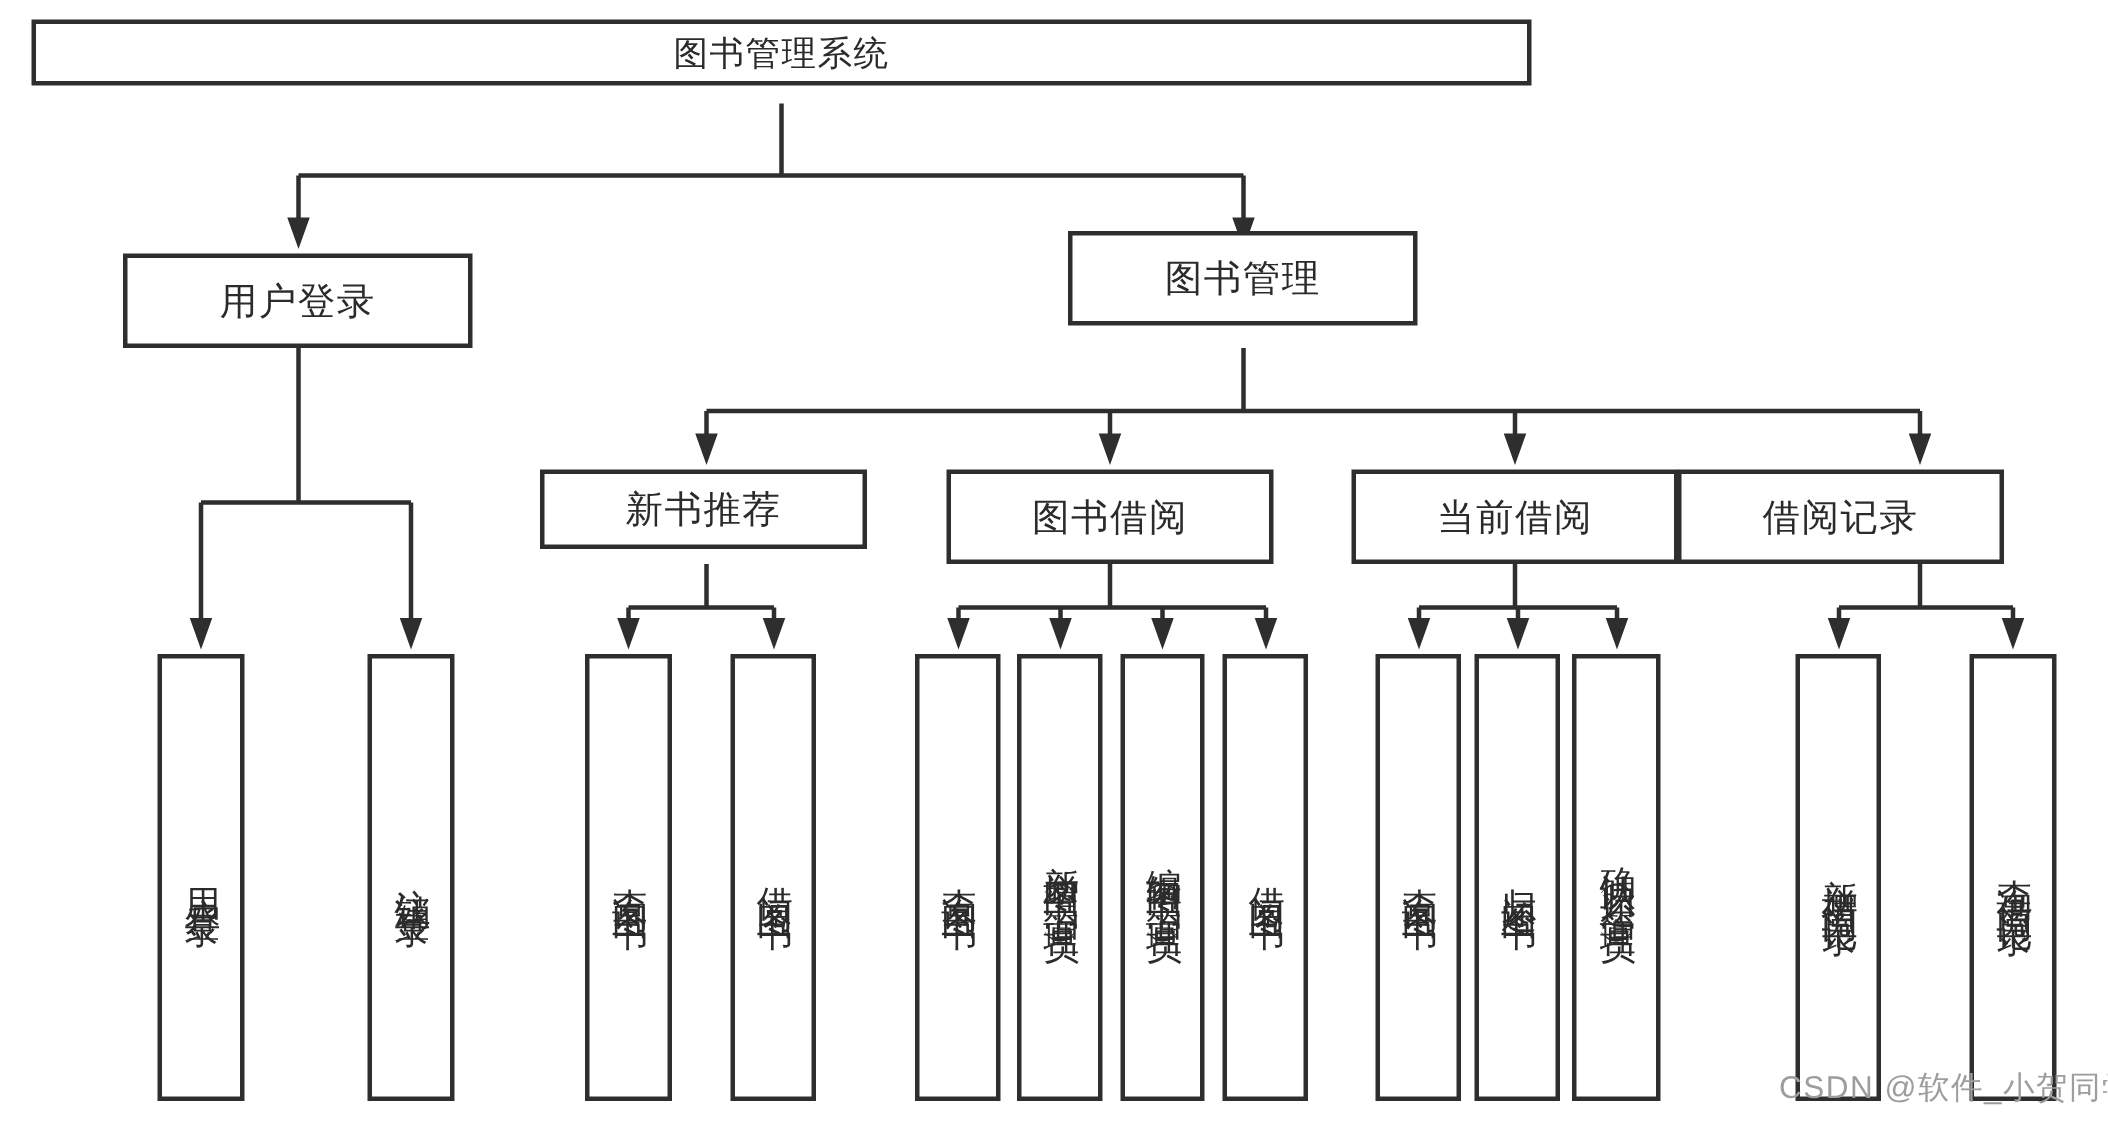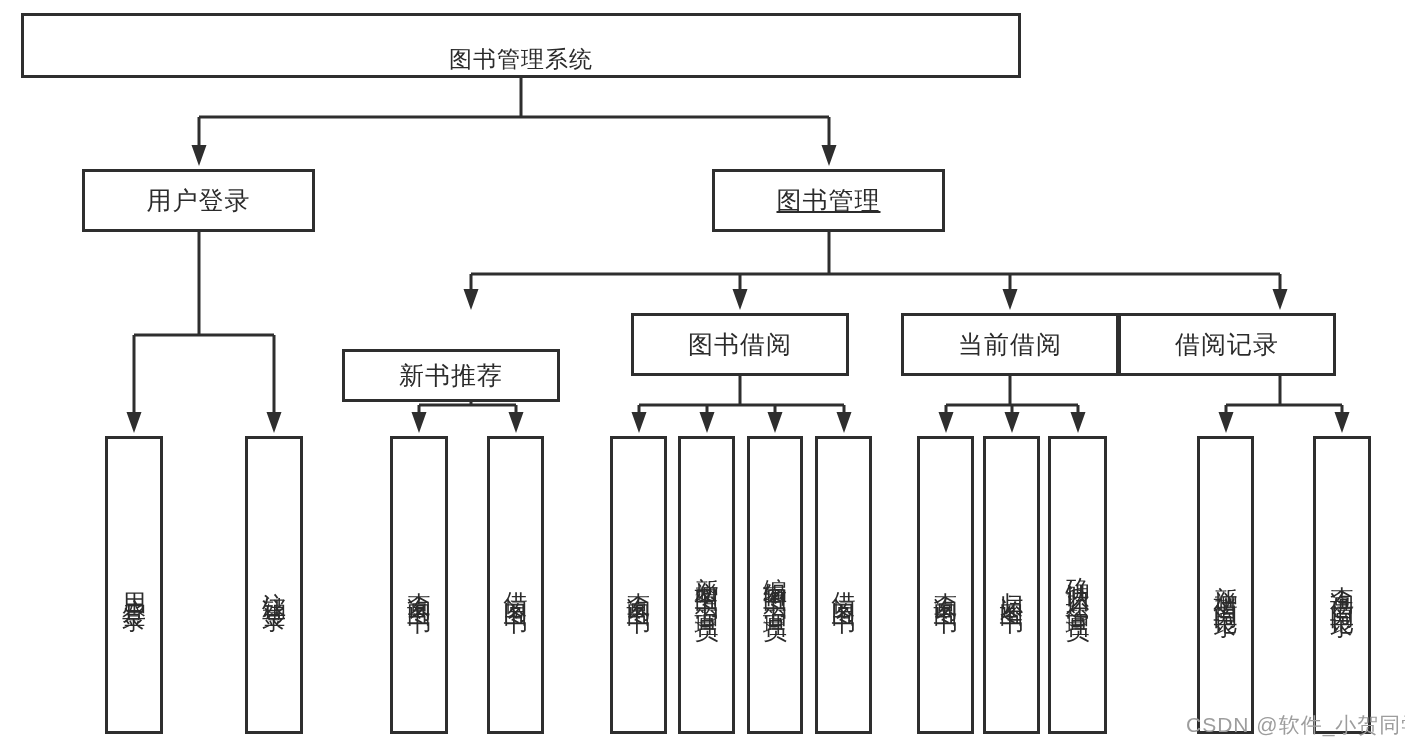--- a/index.html
+++ b/index.html
@@ -57,32 +57,32 @@
     <path fill="#2e2e2e" stroke="none" d="
       M199 166l-7.5-21h15Z M829 166l-7.5-21h15Z
       M471 310l-7.5-21h15Z M740 310l-7.5-21h15Z M1010 310l-7.5-21h15Z M1280 310l-7.5-21h15Z
       M134 433l-7.5-21h15Z M274 433l-7.5-21h15Z
       M419 433l-7.5-21h15Z M516 433l-7.5-21h15Z
       M639 433l-7.5-21h15Z M707 433l-7.5-21h15Z M775 433l-7.5-21h15Z M844 433l-7.5-21h15Z
       M946 433l-7.5-21h15Z M1012 433l-7.5-21h15Z M1078 433l-7.5-21h15Z
       M1226 433l-7.5-21h15Z M1342 433l-7.5-21h15Z"></path>
   </svg>
 
-  <div class="node" style="left:21px;top:13px;width:1000px;height:65px;align-items:flex-end;">
+  <div class="node" style="left:21px;top:13px;width:1000px;height:44px;">
     <span class="lbl-title">图书管理系统</span>
   </div>
 
   <div class="node" style="left:82px;top:169px;width:233px;height:63px;">
     <span class="lbl-h">用户登录</span>
   </div>
-  <div class="node" style="left:712px;top:169px;width:233px;height:63px;text-decoration:underline;">
+  <div class="node" style="left:712px;top:154px;width:233px;height:63px;">
     <span class="lbl-h">图书管理</span>
   </div>
 
-  <div class="node" style="left:342px;top:313px;width:218px;height:53px;margin-top:36px;">
+  <div class="node" style="left:360px;top:313px;width:218px;height:53px;">
     <span class="lbl-h">新书推荐</span>
   </div>
   <div class="node" style="left:631px;top:313px;width:218px;height:63px;">
     <span class="lbl-h">图书借阅</span>
   </div>
   <div class="node" style="left:901px;top:313px;width:218px;height:63px;">
     <span class="lbl-h">当前借阅</span>
   </div>
   <div class="node" style="left:1118px;top:313px;width:218px;height:63px;">
     <span class="lbl-h">借阅记录</span>

